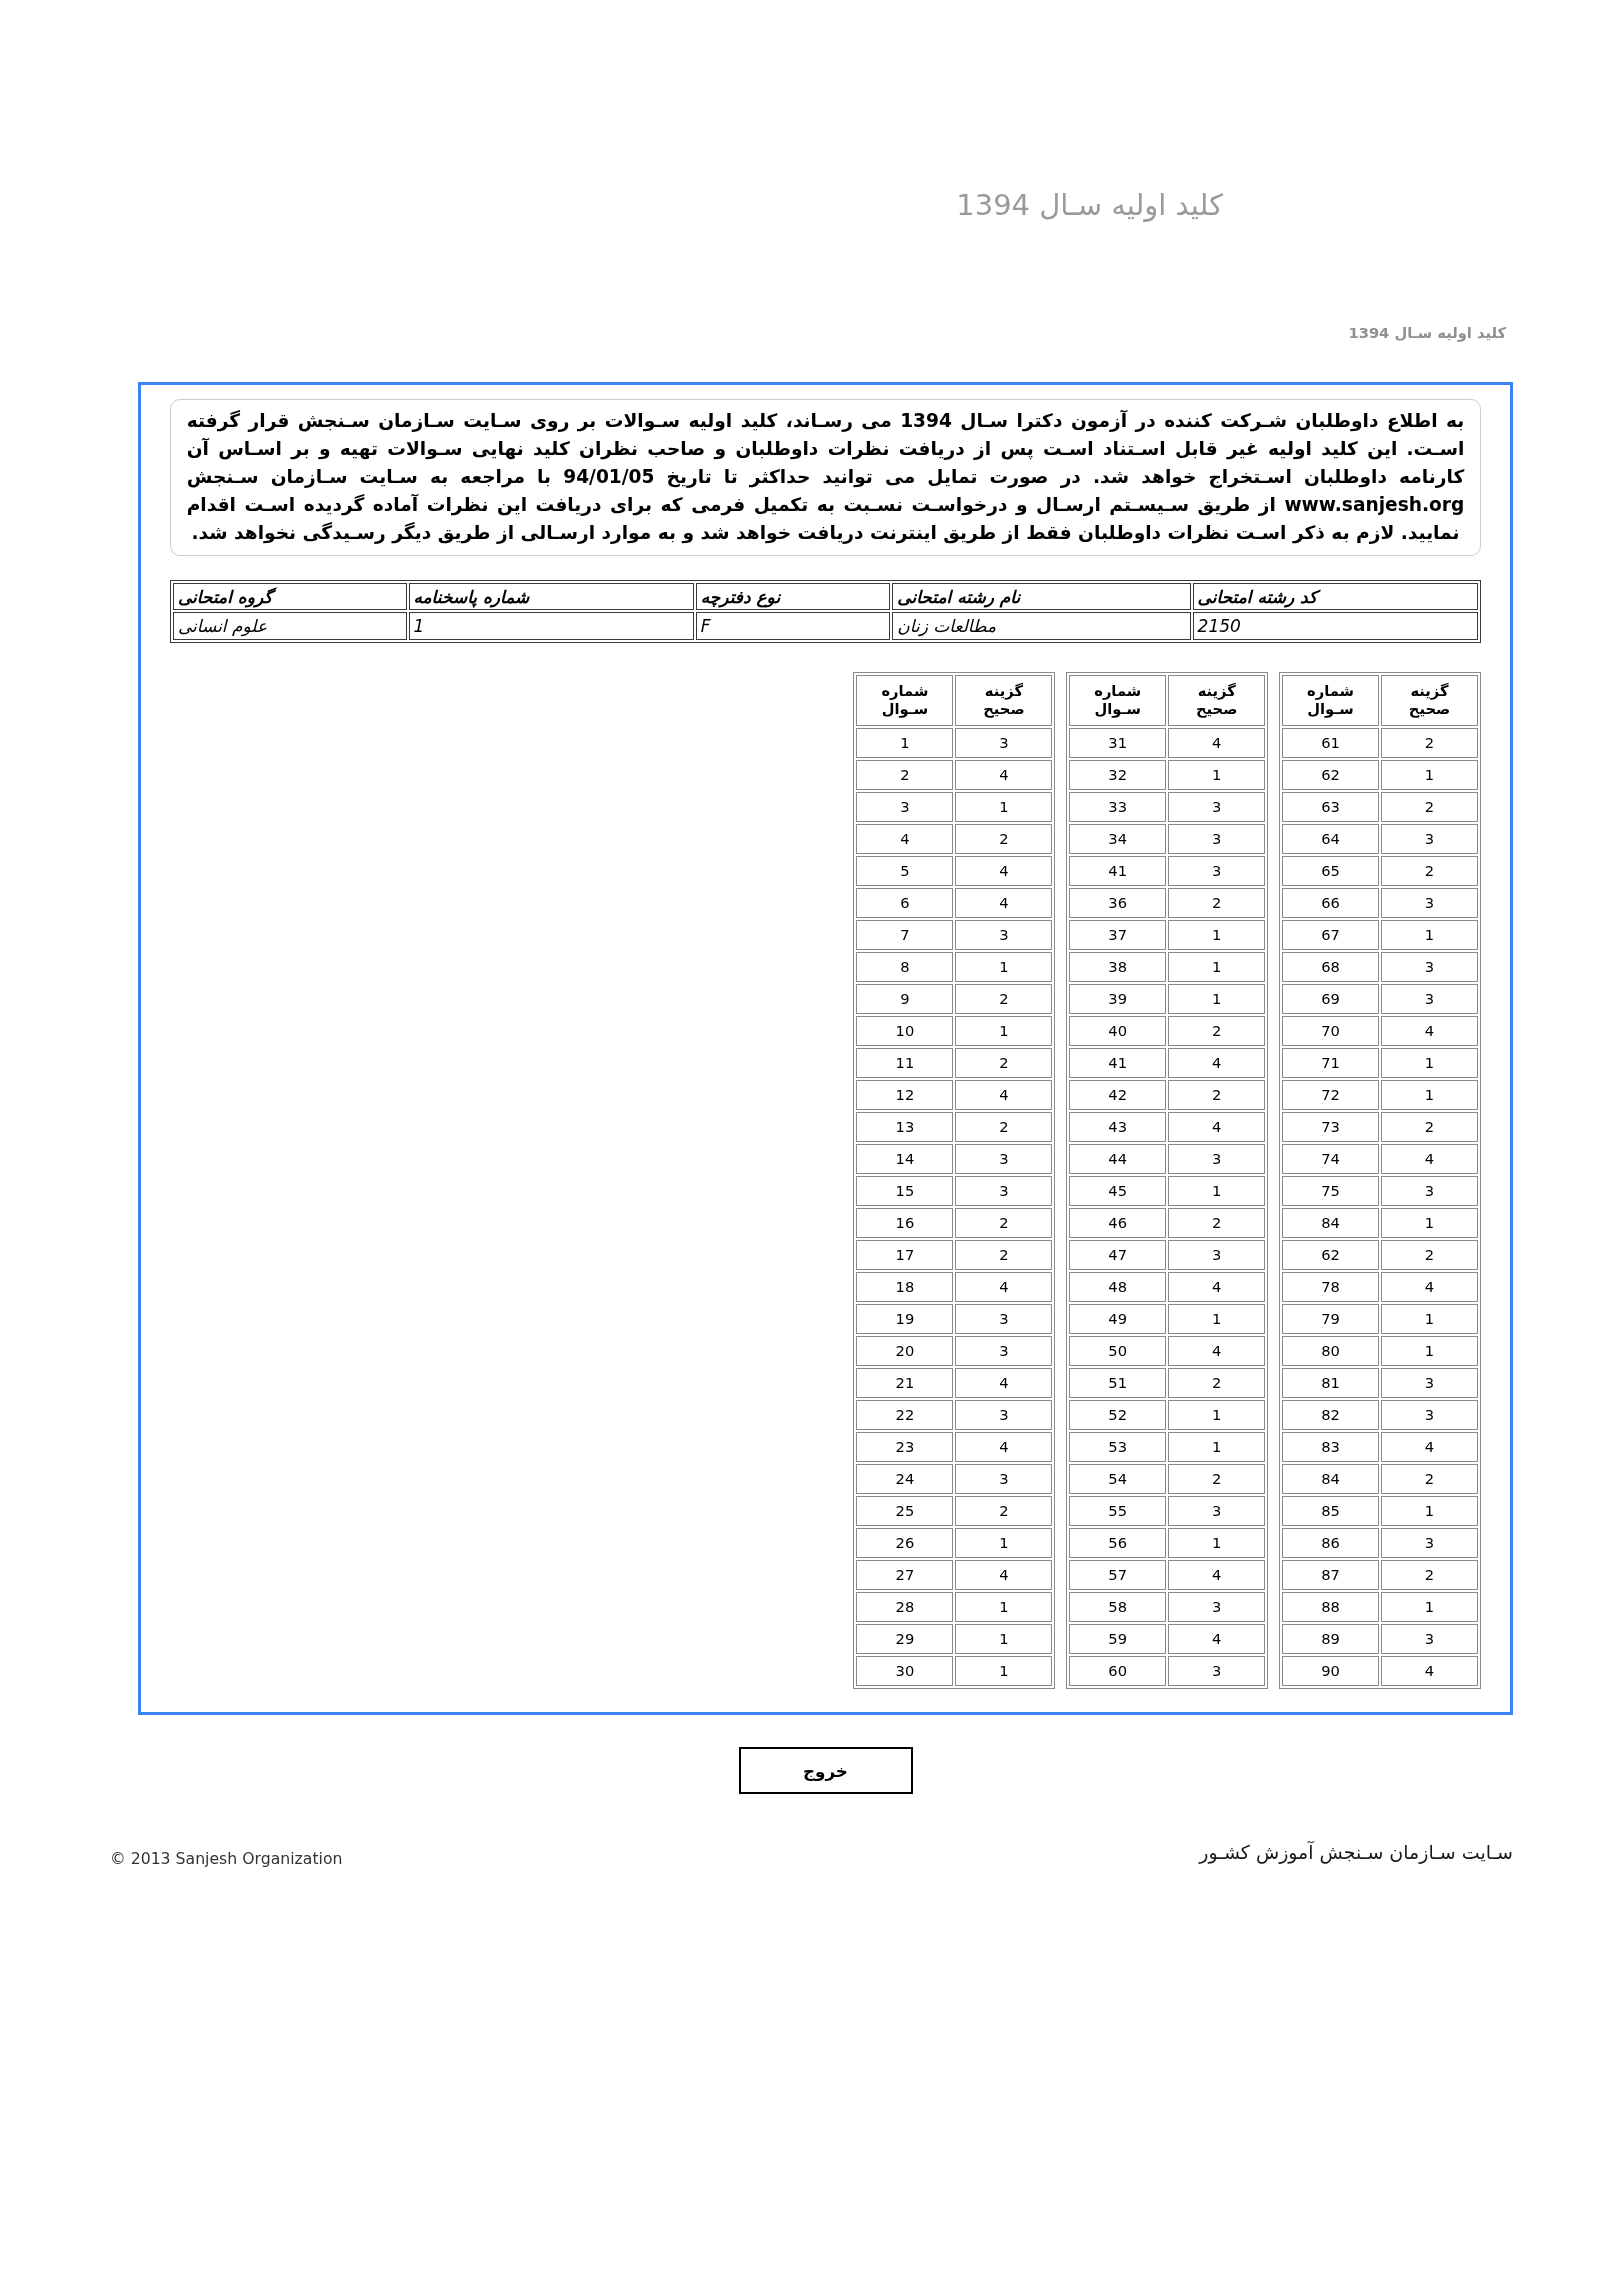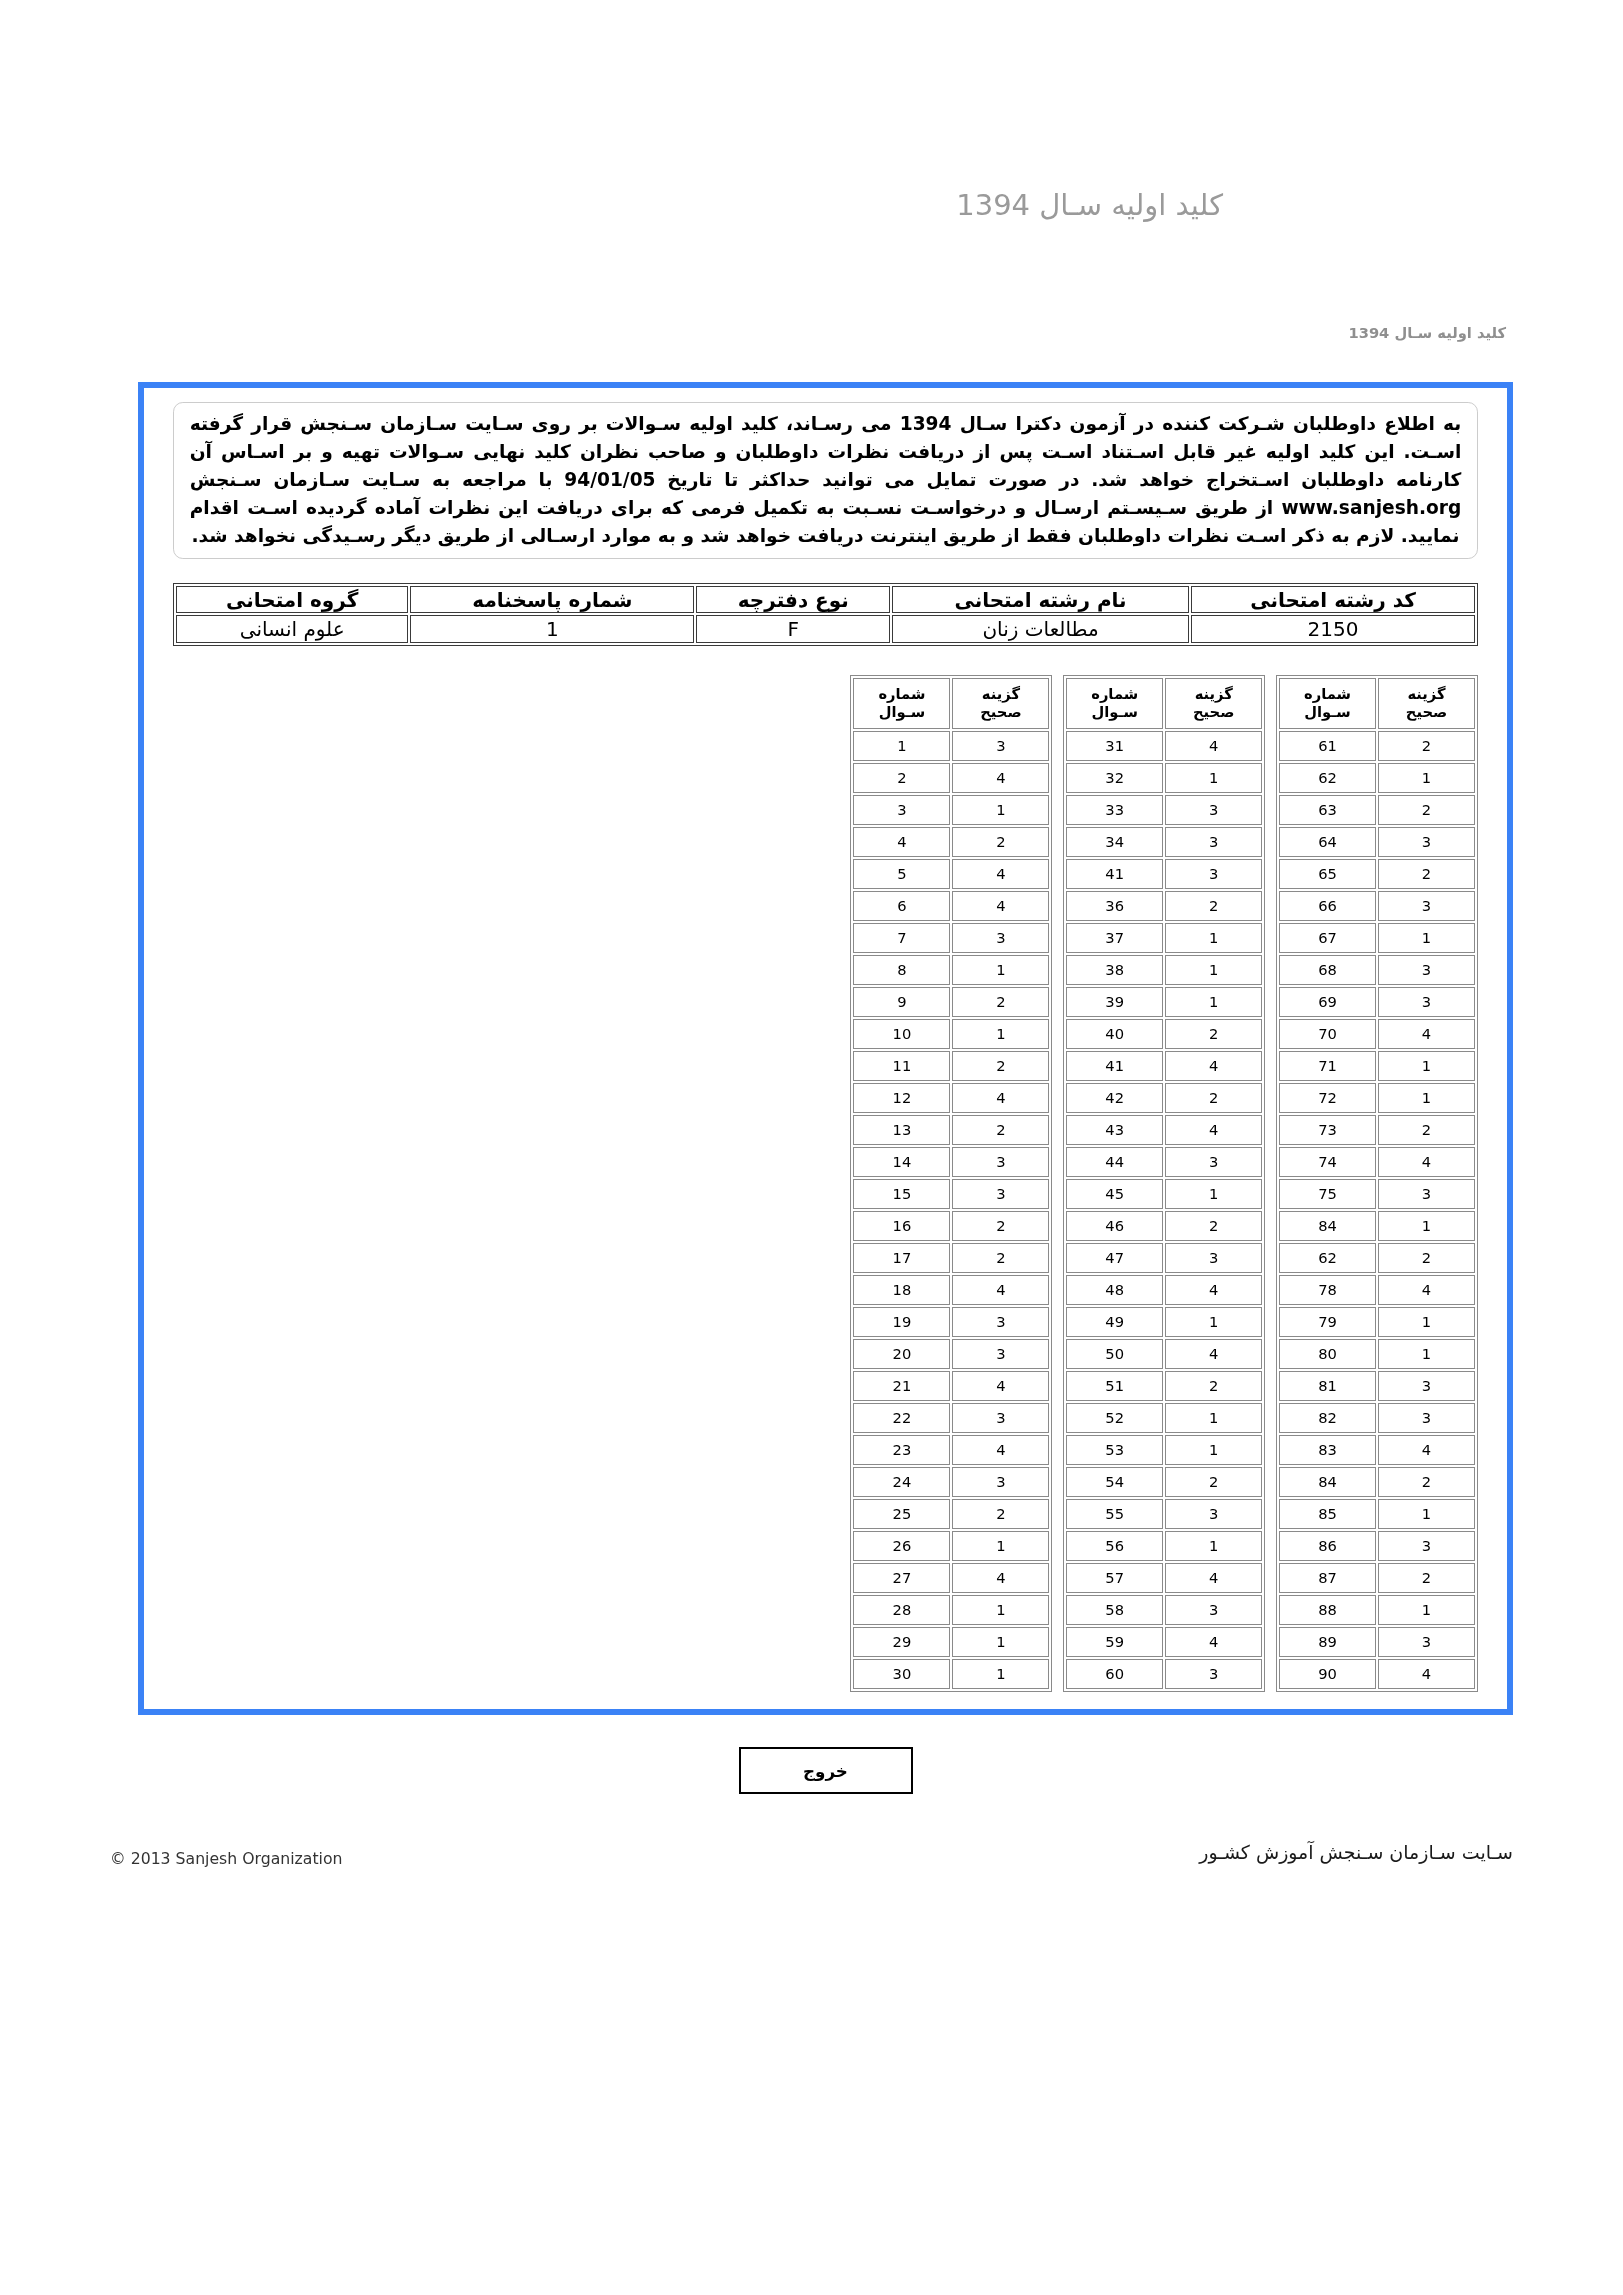--- a/index.html
+++ b/index.html
@@ -34,21 +34,21 @@
     white-space: nowrap;
   }
 
   
   .report-container {
     position: absolute;
     top: 382px;
     right: 110px;
     left: 138px;
     height: 1333px;
-    border: 6px solid #3b82f6;
+    border: 3px solid #3b82f6;
     background: #fff;
     box-sizing: border-box;
     padding: 13.7px 29px;
   }
 
   
   .notice-box {
     border: 1px solid #cccccc;
     border-radius: 9.8px;
     background: #fff;
@@ -66,25 +66,26 @@
     width: 100%;
     margin-top: 23.5px;
     border: 1px solid #3a3a3a;
     border-collapse: separate;
     border-spacing: 2px;
     table-layout: fixed;
   }
   .info-table th, .info-table td {
     border: 1px solid #3a3a3a;
     height: 25.5px;
-    text-align: center;
+    text-align: left;
     vertical-align: middle;
-    font-size: 20px;
+    font-size: 17px;
     padding: 0 3.9px;
     background: #fff;
+    font-style: italic;
   }
   .info-table th { font-weight: bold; }
   .info-table td { font-weight: normal; }
   .col-code   { width: 22%; }
   .col-name   { width: 23%; }
   .col-type   { width: 15%; }
   .col-sheet  { width: 22%; }
   .col-group  { width: 18%; }
 
   

